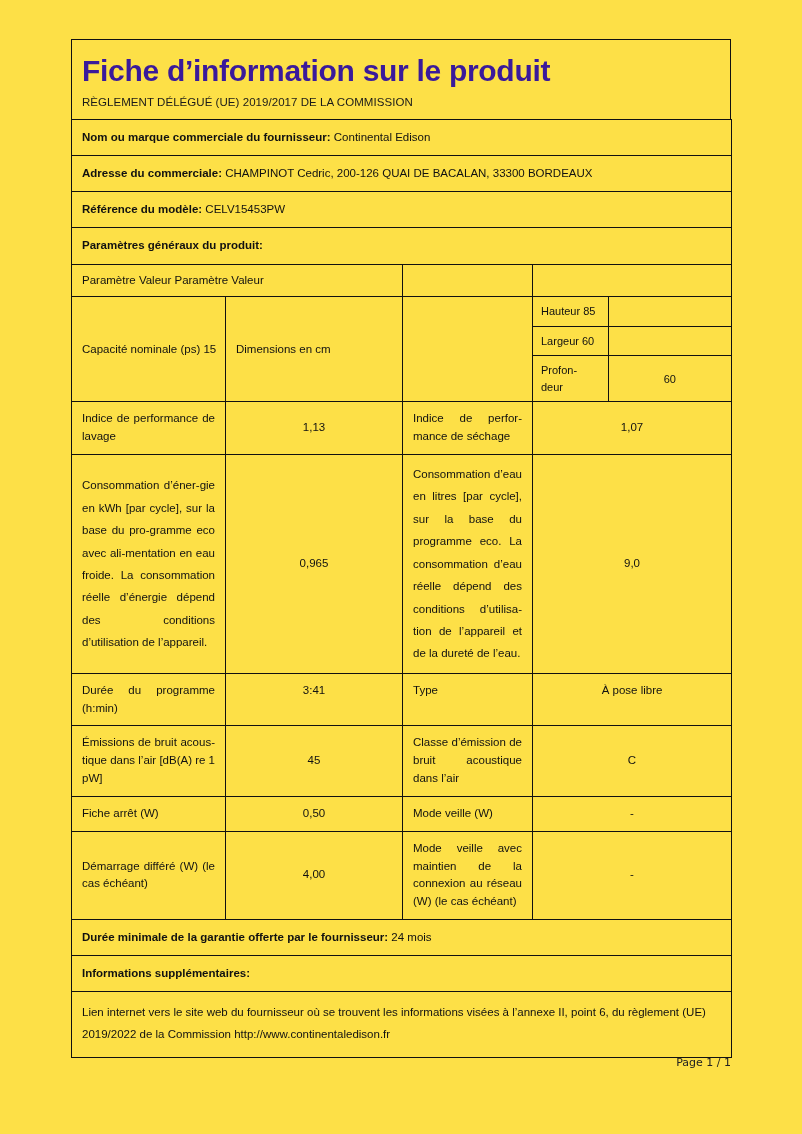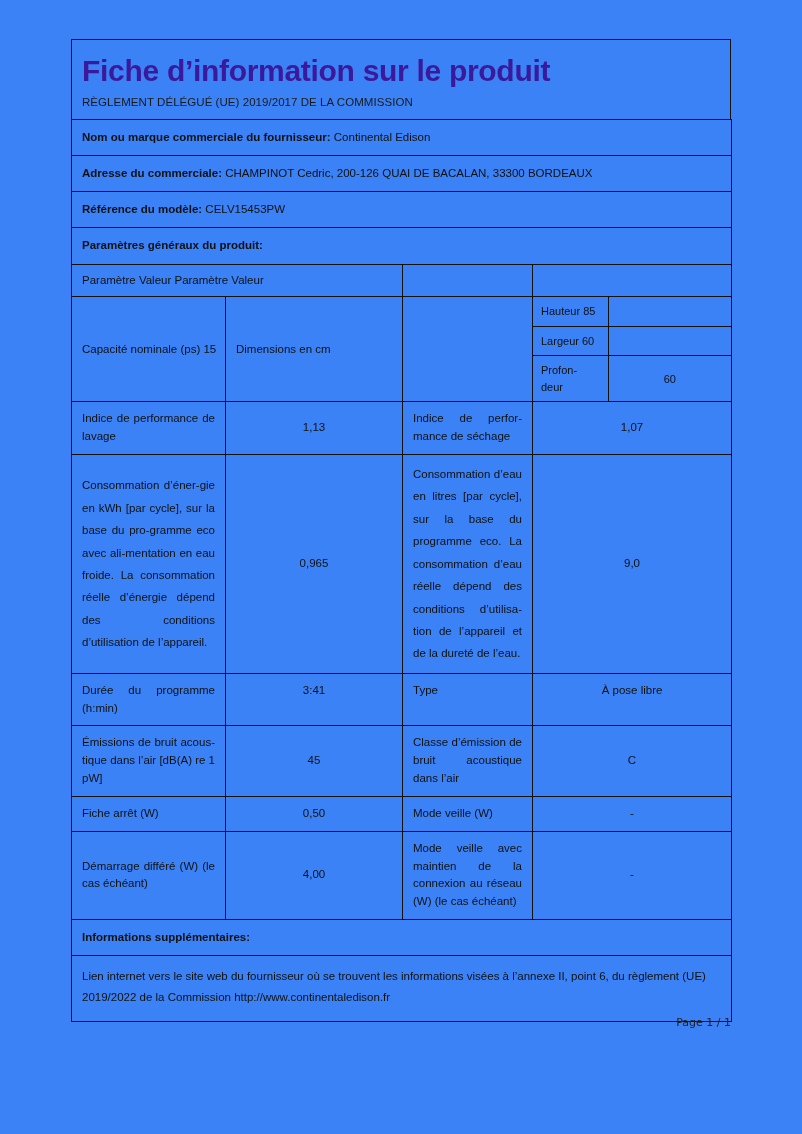--- a/index.html
+++ b/index.html
@@ -4,21 +4,21 @@
 <style>
   html, body {
     margin: 0;
     padding: 0;
     background: #ffffff;
   }
   .page {
     position: relative;
     width: 802px;
     height: 1134px;
-    background: #3b82f6;
+    background: #fde047;
     font-family: "Liberation Sans", sans-serif;
     color: #111111;
     overflow: hidden;
   }
 
   .sheet {
     position: absolute;
     left: 71px;
     top: 39px;
     width: 660px;
@@ -106,21 +106,21 @@
     white-space: nowrap;
     overflow: visible;
     position: relative;
     z-index: 3;
     background: transparent;
   }
 
   .footer-page {
     position: absolute;
     right: 71px;
-    top: 1016px;
+    top: 1056px;
     font-size: 11px;
     font-family: "DejaVu Sans", sans-serif;
     color: #222;
   }
 </style>
 </head>
 <body>
 
 <div class="page">
 
@@ -311,20 +311,28 @@
             <div class="cellpad center">4,00</div>
           </td>
           <td>
             <div class="cellpad justify">Mode veille avec maintien de la connexion au réseau (W) (le cas échéant)</div>
           </td>
           <td class="outer-r">
             <div class="cellpad center">-</div>
           </td>
         </tr>
 
+        <tr>
+          <td class="outer-l outer-r" colspan="4">
+            <div class="banner">
+              <span class="bold">Durée minimale de la garantie offerte par le fournisseur:</span>
+              <span>24 mois</span>
+            </div>
+          </td>
+        </tr>
 
         <tr>
           <td class="outer-l outer-r" colspan="4">
             <div class="banner bold">Informations supplémentaires:</div>
           </td>
         </tr>
 
         <tr class="last">
           <td class="outer-l outer-r" colspan="4">
             <div class="banner" style="line-height:1.85;padding:10px 10px 12px 10px">Lien internet vers le site web du fournisseur où se trouvent les informations visées à l’annexe II, point 6, du règlement (UE) 2019/2022 de la Commission http://www.continentaledison.fr</div>

